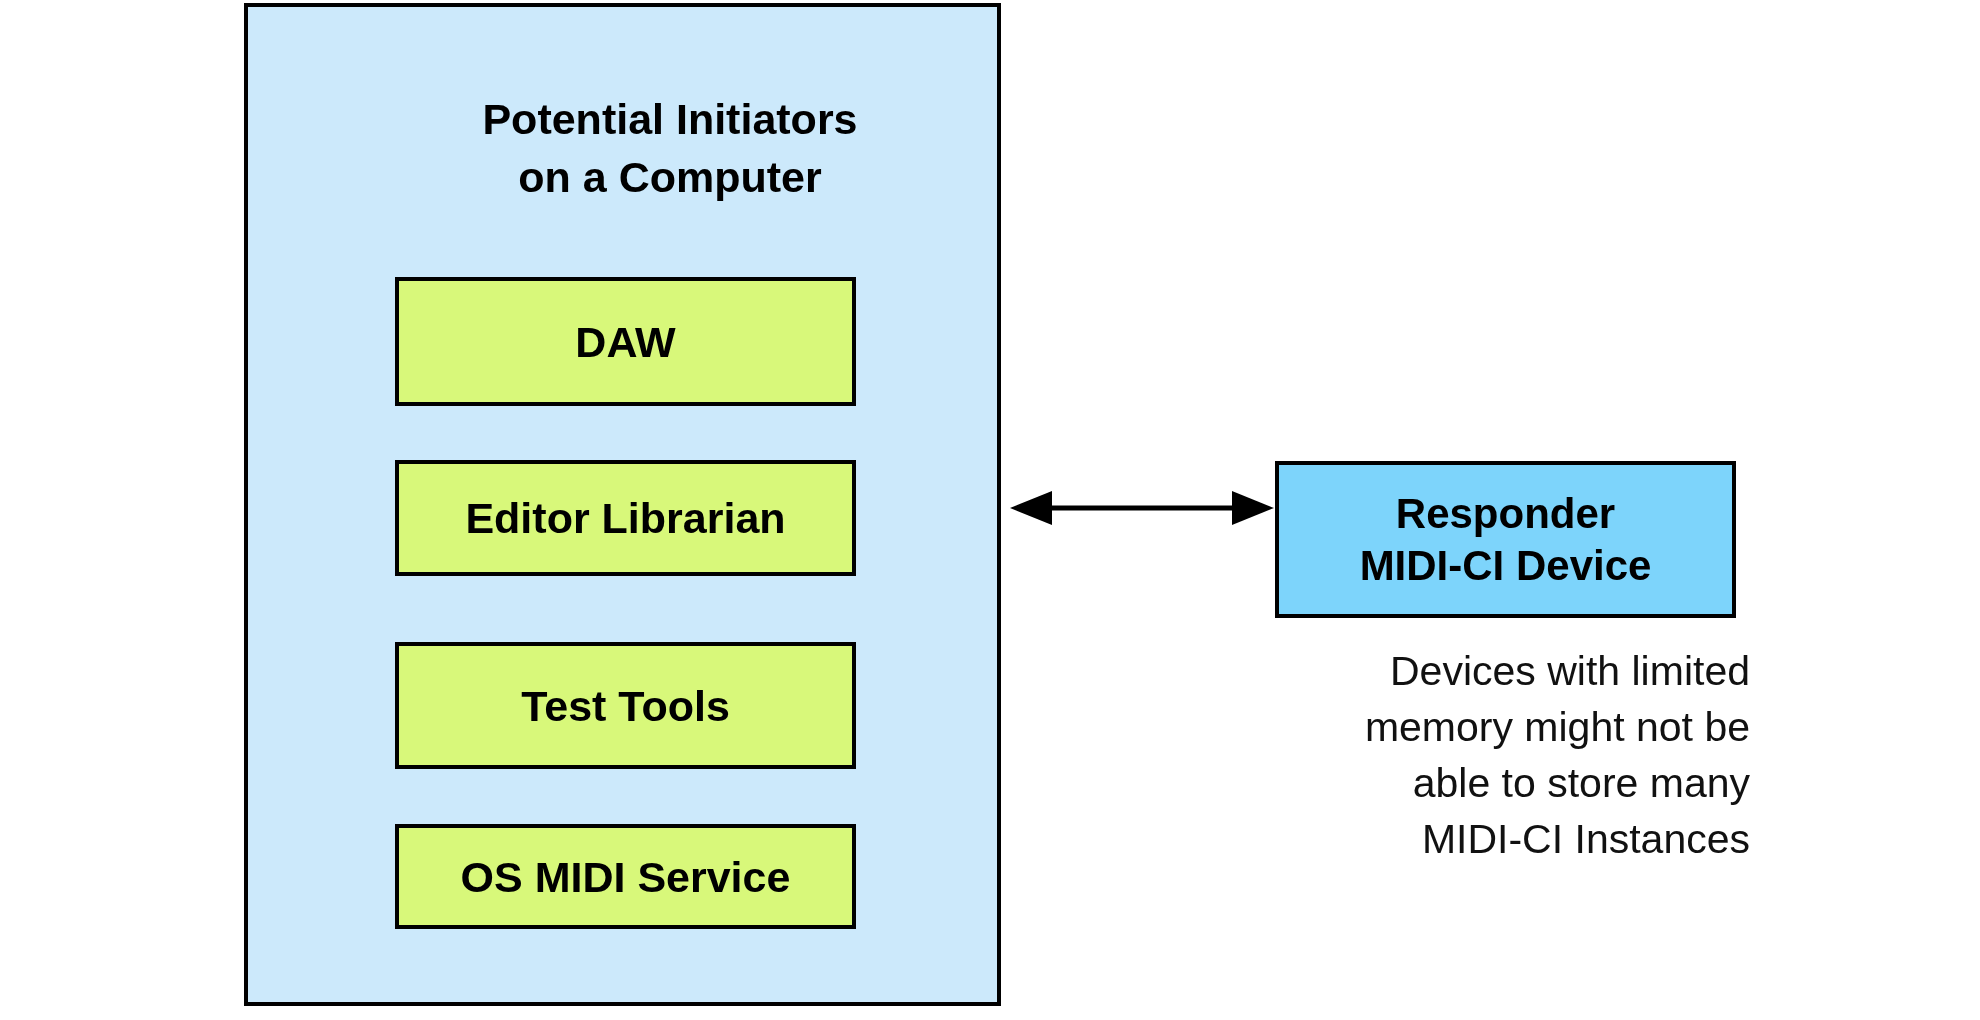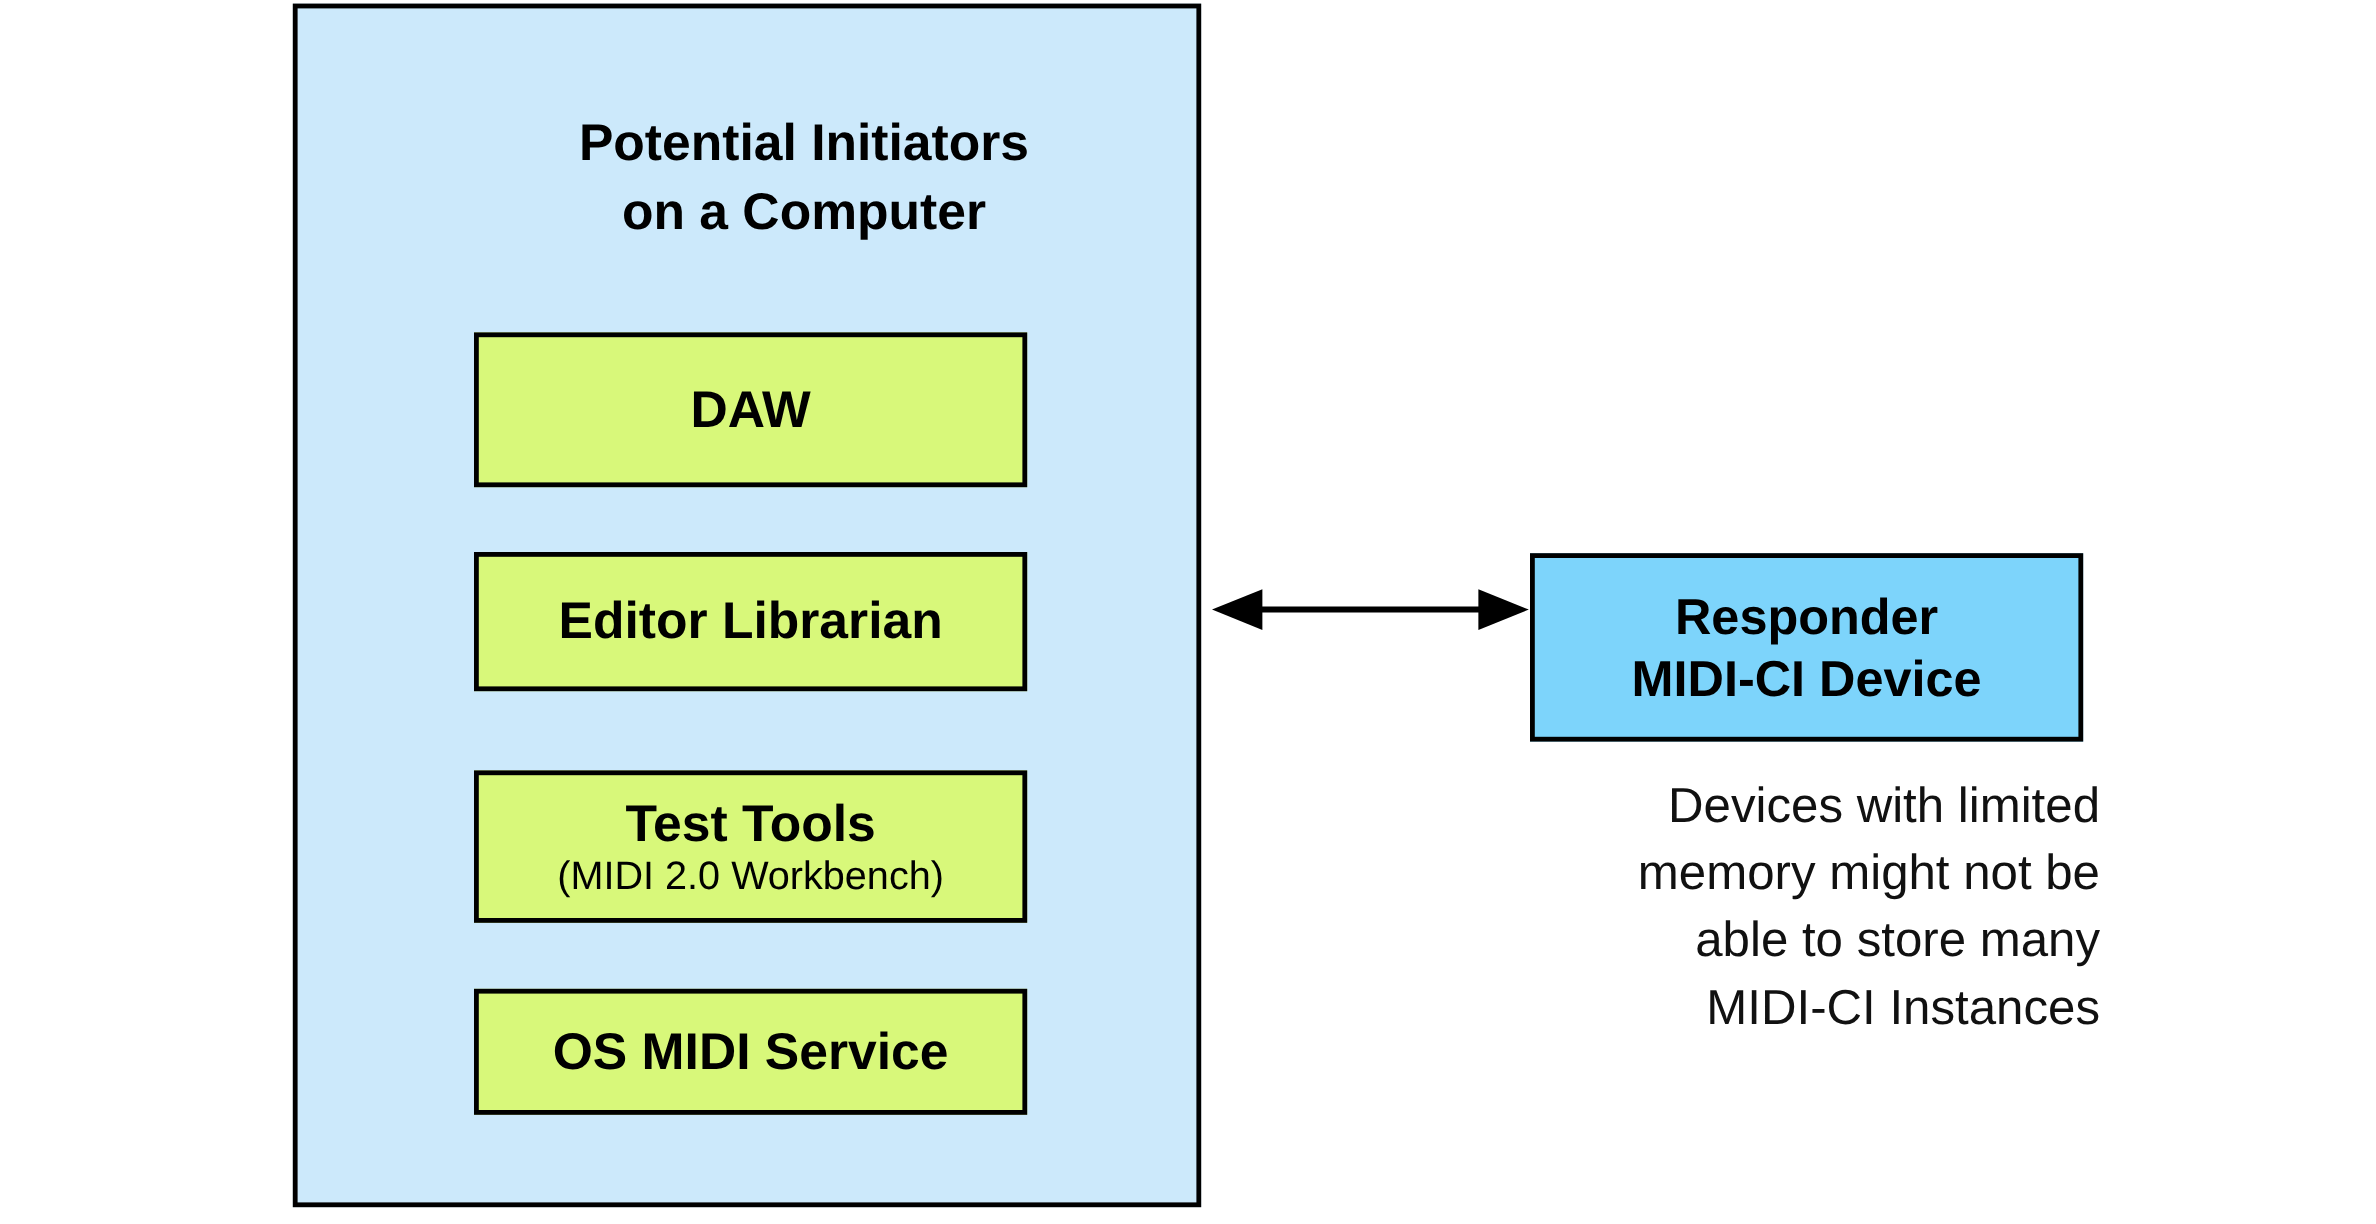--- a/index.html
+++ b/index.html
@@ -108,21 +108,20 @@
 <div class="item-box" style="top:277px;height:129px;">
   <span class="item-label">DAW</span>
 </div>
 
 <div class="item-box" style="top:460px;height:116px;">
   <span class="item-label">Editor Librarian</span>
 </div>
 
 <div class="item-box" style="top:642px;height:127px;">
   <span class="item-label">Test Tools</span>
-  <span class="item-sub">(MIDI 2.0 Workbench)</span>
 </div>
 
 <div class="item-box" style="top:824px;height:105px;">
   <span class="item-label">OS MIDI Service</span>
 </div>
 
 <svg class="arrow" viewBox="0 0 268 40">
   <line x1="40" y1="20" x2="228" y2="20" stroke="#000" stroke-width="5"></line>
   <polygon points="2,20 44,3 44,37" fill="#000"></polygon>
   <polygon points="266,20 224,3 224,37" fill="#000"></polygon>

